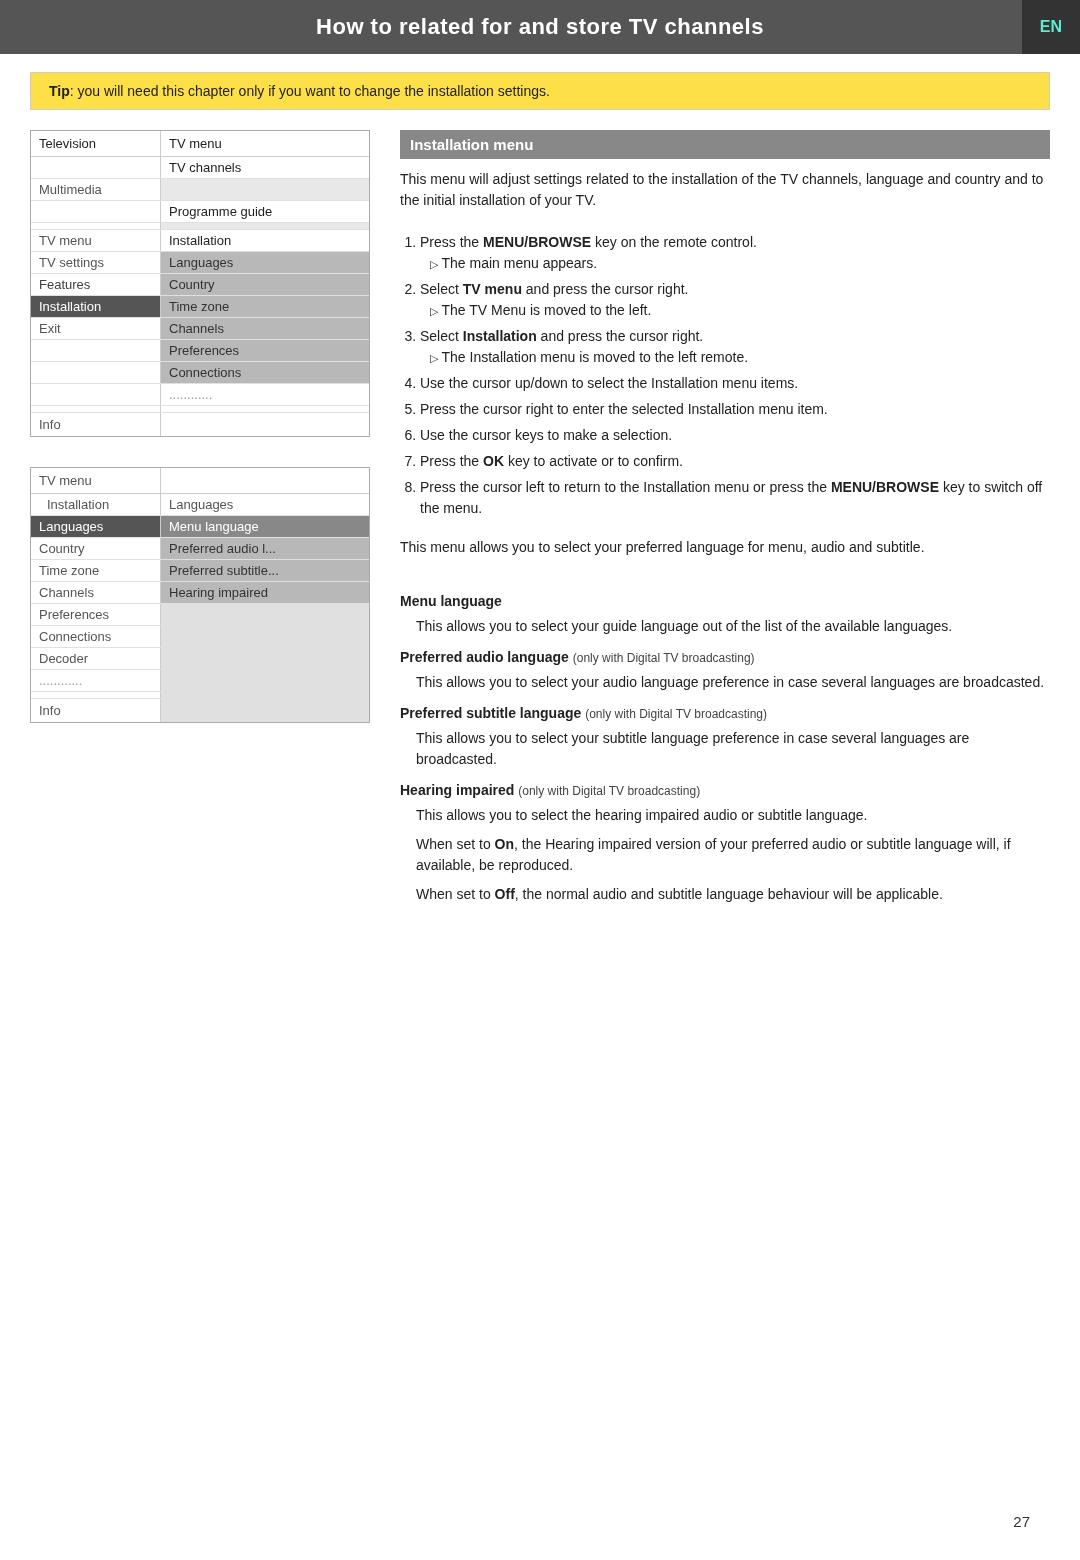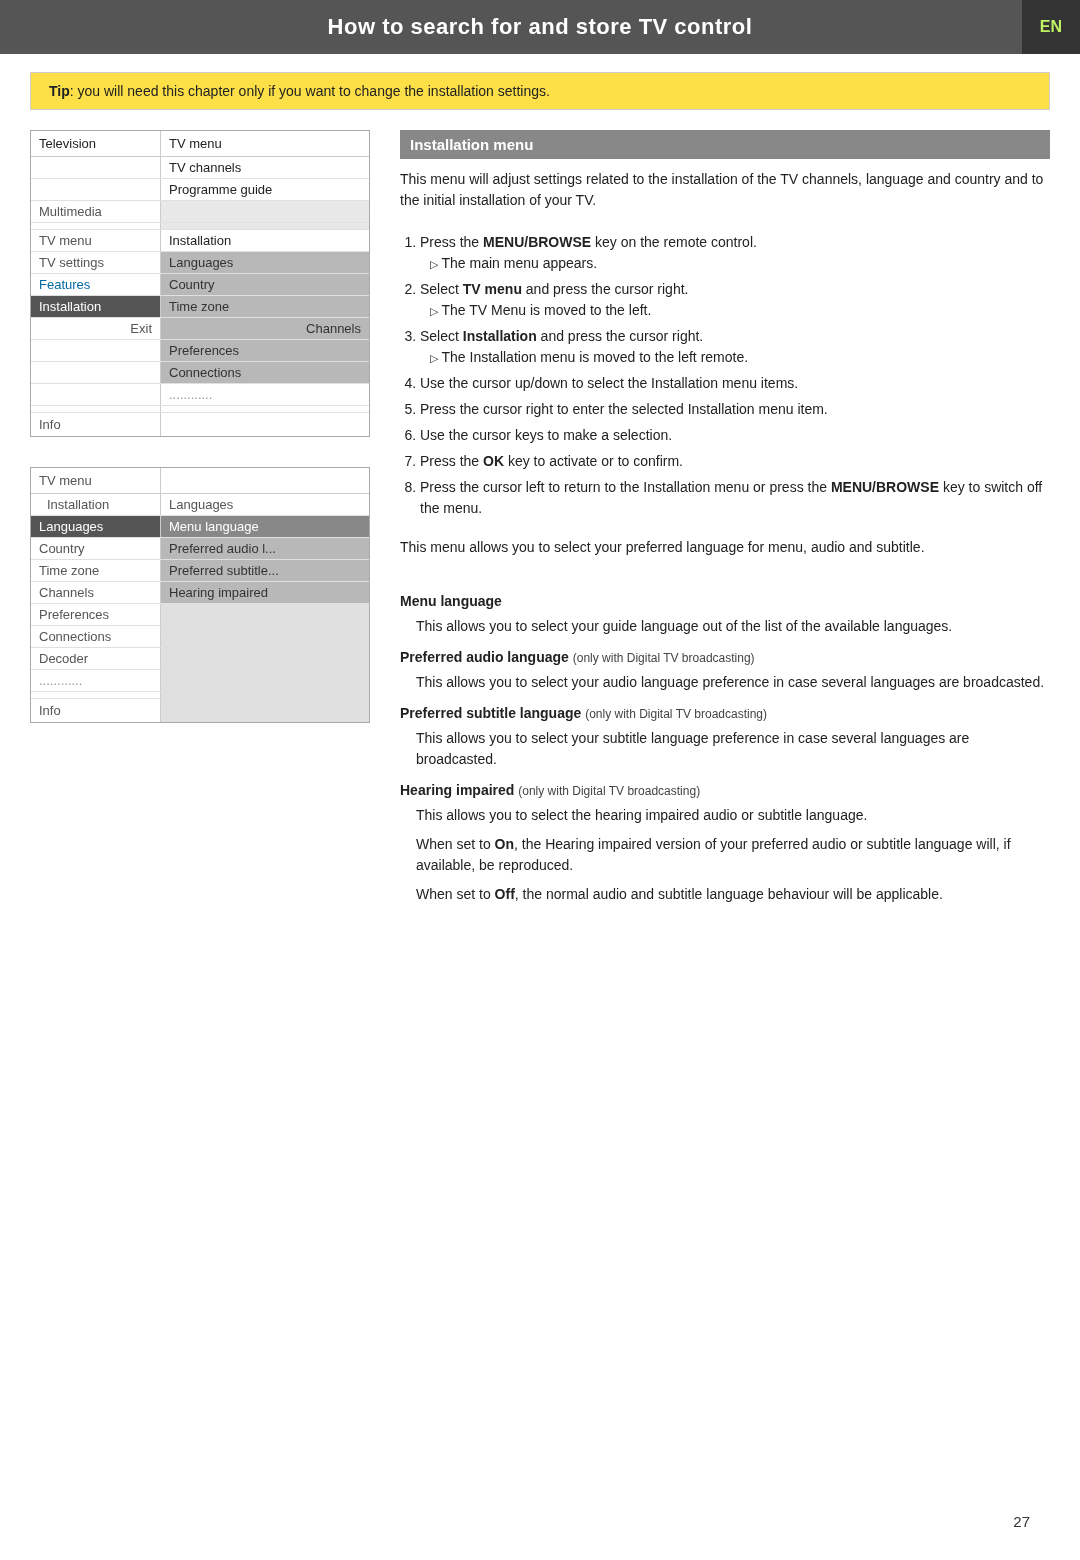--- a/index.html
+++ b/index.html
@@ -27,21 +27,21 @@
     .page-header-title {
       font-size: 22px;
       font-weight: bold;
       letter-spacing: 0.5px;
     }
     .en-badge {
       position: absolute;
       right: 0;
       top: 0;
       background: #333;
-      color: #bef264;
+      color: #5eead4;
       font-weight: bold;
       font-size: 16px;
       padding: 8px 18px;
       height: 100%;
       display: flex;
       align-items: center;
     }
 
     
     .tip-box {
@@ -147,21 +147,21 @@
       bottom: 30px;
       right: 50px;
       font-size: 15px;
       color: #333;
     }
   </style>
 </head>
 <body>
 
 <div class="page-header">
-  <span class="page-header-title">How to search for and store TV control</span>
+  <span class="page-header-title">How to related for and store TV channels</span>
   <div class="en-badge">EN</div>
 </div>
 
 <div class="tip-box">
   <span><strong>Tip</strong><span>: you will need this chapter only if you want to change the installation settings.</span></span>
 </div>
 
 <div class="main-content">
 
   <div class="left-col">
@@ -170,48 +170,48 @@
 
       <div style="display:flex; border-bottom:1px solid #ccc;">
         <div style="width:130px; padding:5px 8px; font-size:13px; border-right:1px solid #ccc;">Television</div>
         <div style="flex:1; padding:5px 8px; font-size:13px;">TV menu</div>
       </div>
       <div style="display:flex; border-bottom:1px solid #e0e0e0;">
         <div style="width:130px; padding:3px 8px; font-size:13px; border-right:1px solid #ccc;"></div>
         <div style="flex:1; padding:3px 8px; font-size:13px;">TV channels</div>
       </div>
       <div style="display:flex; border-bottom:1px solid #e0e0e0;">
-        <div style="width:130px; padding:3px 8px; font-size:13px; border-right:1px solid #ccc;"></div>
-        <div style="flex:1; padding:3px 8px; font-size:13px;">Programme guide</div>
-      </div>
-      <div style="display:flex; border-bottom:1px solid #e0e0e0;">
         <div style="width:130px; padding:3px 8px; font-size:13px; border-right:1px solid #ccc; color:#555;">Multimedia</div>
         <div style="flex:1; padding:3px 8px; font-size:13px; background:#e8e8e8;"></div>
       </div>
       <div style="display:flex; border-bottom:1px solid #e0e0e0;">
         <div style="width:130px; padding:3px 8px; font-size:13px; border-right:1px solid #ccc;"></div>
+        <div style="flex:1; padding:3px 8px; font-size:13px;">Programme guide</div>
+      </div>
+      <div style="display:flex; border-bottom:1px solid #e0e0e0;">
+        <div style="width:130px; padding:3px 8px; font-size:13px; border-right:1px solid #ccc;"></div>
         <div style="flex:1; padding:3px 8px; font-size:13px; background:#e8e8e8;"></div>
       </div>
       <div style="display:flex; border-bottom:1px solid #e0e0e0;">
         <div style="width:130px; padding:3px 8px; font-size:13px; border-right:1px solid #ccc; color:#555;">TV menu</div>
         <div style="flex:1; padding:3px 8px; font-size:13px;">Installation</div>
       </div>
       <div style="display:flex; border-bottom:1px solid #e0e0e0;">
         <div style="width:130px; padding:3px 8px; font-size:13px; border-right:1px solid #ccc; color:#555;">TV settings</div>
         <div style="flex:1; padding:3px 8px; font-size:13px; background:#b8b8b8; color:#333;">Languages</div>
       </div>
       <div style="display:flex; border-bottom:1px solid #e0e0e0;">
-        <div style="width:130px; padding:3px 8px; font-size:13px; border-right:1px solid #ccc; color:#0369a1;">Features</div>
+        <div style="width:130px; padding:3px 8px; font-size:13px; border-right:1px solid #ccc; color:#404040;">Features</div>
         <div style="flex:1; padding:3px 8px; font-size:13px; background:#b8b8b8; color:#333;">Country</div>
       </div>
       <div style="display:flex; border-bottom:1px solid #e0e0e0;">
         <div style="width:130px; padding:3px 8px; font-size:13px; border-right:1px solid #ccc; background:#555; color:#fff;">Installation</div>
         <div style="flex:1; padding:3px 8px; font-size:13px; background:#b8b8b8; color:#333;">Time zone</div>
       </div>
-      <div style="display:flex; border-bottom:1px solid #e0e0e0;text-align:right;">
+      <div style="display:flex; border-bottom:1px solid #e0e0e0;">
         <div style="width:130px; padding:3px 8px; font-size:13px; border-right:1px solid #ccc; color:#555;">Exit</div>
         <div style="flex:1; padding:3px 8px; font-size:13px; background:#b8b8b8; color:#333;">Channels</div>
       </div>
       <div style="display:flex; border-bottom:1px solid #e0e0e0;">
         <div style="width:130px; padding:3px 8px; font-size:13px; border-right:1px solid #ccc;"></div>
         <div style="flex:1; padding:3px 8px; font-size:13px; background:#b8b8b8; color:#333;">Preferences</div>
       </div>
       <div style="display:flex; border-bottom:1px solid #e0e0e0;">
         <div style="width:130px; padding:3px 8px; font-size:13px; border-right:1px solid #ccc;"></div>
         <div style="flex:1; padding:3px 8px; font-size:13px; background:#b8b8b8; color:#333;">Connections</div>

